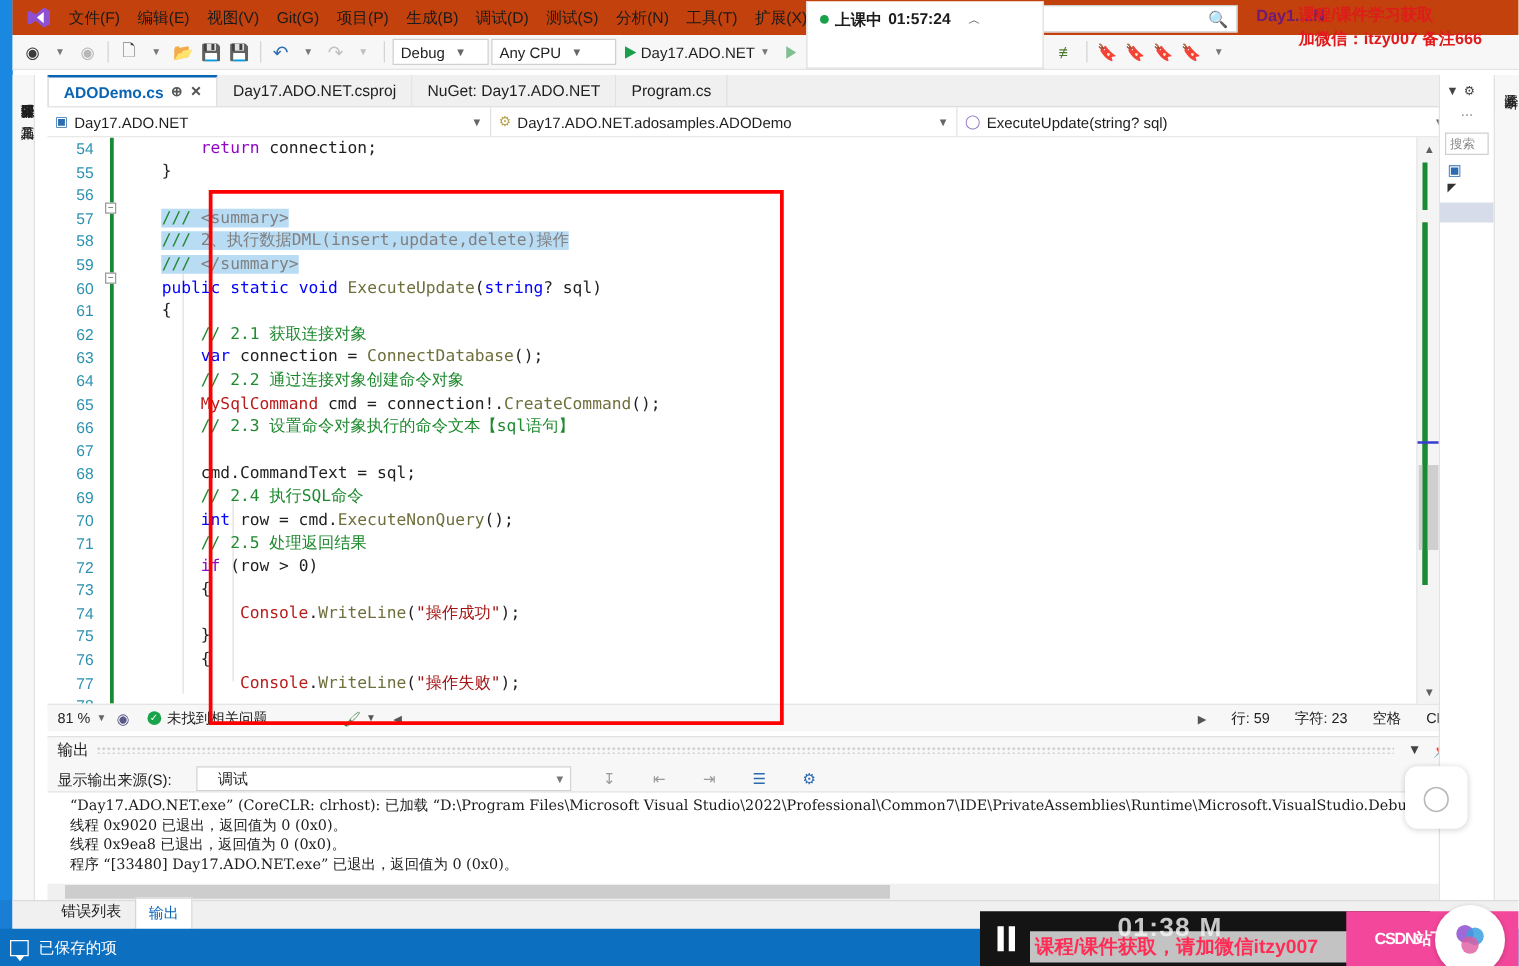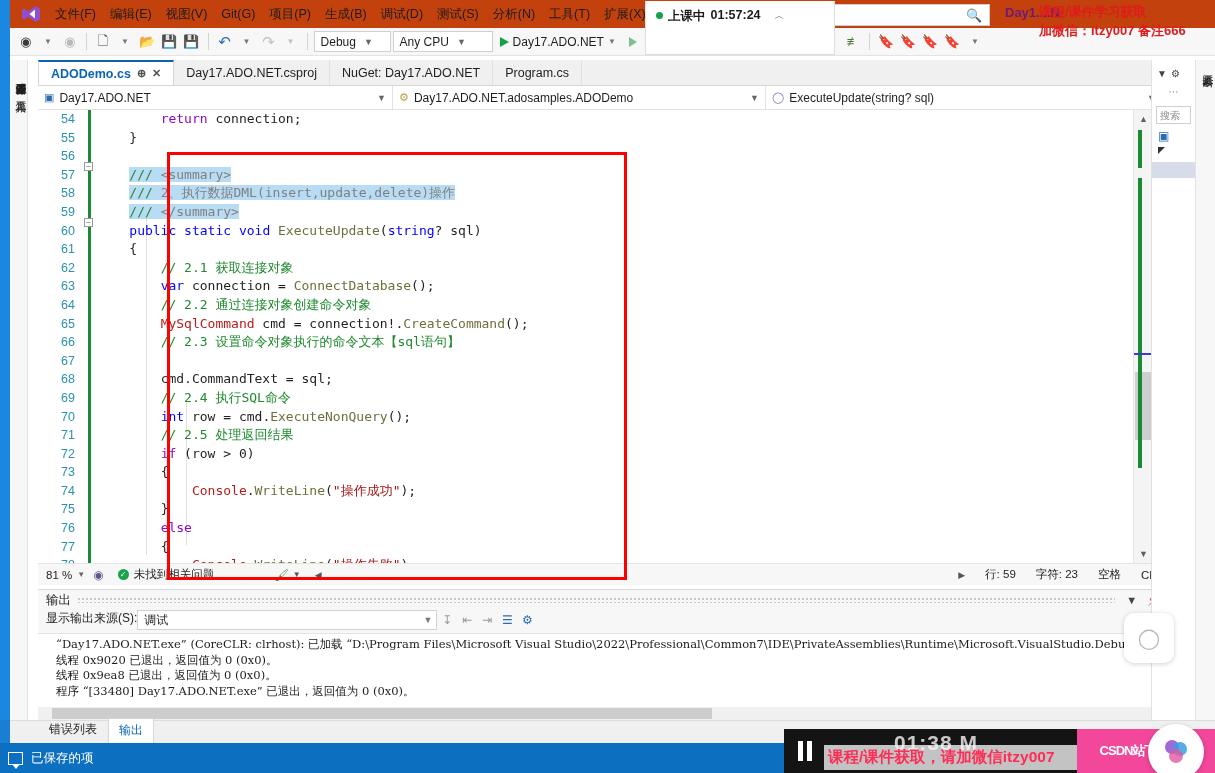--- a/index.html
+++ b/index.html
@@ -297,27 +297,27 @@
     font-size: 12.5px; color: #1e1e1e; padding-left: 8px;
     background: #f7f7f7;
   }
   .gripdots {
     flex: 1; height: 6px; margin: 0 6px;
     background-image: radial-gradient(#c8c8c8 1px, transparent 1px);
     background-size: 4px 4px;
   }
   .outpane-title .wbtn { padding: 0 5px; color: #444; font-size: 11px; }
   .outbar {
-    height: 24px; display: flex; align-items: flex-start; gap: 0;
+    height: 24px; display: flex; align-items: flex-end; gap: 20px;
     padding-left: 8px; font-size: 12px; color: #1e1e1e;
     background: #f7f7f7; border-bottom: 1px solid #e4e4e4;
   }
   .outcombo {
     width: 300px; height: 20px; border: 1px solid #d2d2d2; background: #fff;
-    display: flex; align-items: center; padding: 0 4px 0 6px; font-size: 12px;
+    display: flex; align-items: center; padding: 0 4px 0 16px; font-size: 12px;
   }
   .outcombo .cd { margin-left: auto; color: #777; font-size: 9px; }
   .outbtn { width: 20px; height: 20px; display:flex; align-items:center; justify-content:center; color:#9a9a9a; font-size:12px; }
   .outbtn.on { color: #2b6cb0; }
   .outtext {
     position: absolute; left: 0; top: 44px; right: 0; bottom: 14px;
     padding: 3px 0 0 18px;
     font-family: "DejaVu Serif", serif;
     font-size: 11.5px; line-height: 15.5px;
     color: #1c1c1c; overflow: hidden; white-space: pre;
@@ -624,21 +624,20 @@
         <div class="coderow"><span>        </span><span><span class="c">// 2.3 设置命令对象执行的命令文本【sql语句】</span></span></div>
         <div class="coderow"><span></span><span></span></div>
         <div class="coderow"><span>        </span><span><span class="n">cmd.CommandText = sql;</span></span></div>
         <div class="coderow"><span>        </span><span><span class="c">// 2.4 执行SQL命令</span></span></div>
         <div class="coderow"><span>        </span><span><span class="k">int </span><span class="n">row = cmd.</span><span class="m">ExecuteNonQuery</span><span class="n">();</span></span></div>
         <div class="coderow"><span>        </span><span><span class="c">// 2.5 处理返回结果</span></span></div>
         <div class="coderow"><span>        </span><span><span class="kp">if </span><span class="n">(row &gt; </span><span class="n">0</span><span class="n">)</span></span></div>
         <div class="coderow"><span>        </span><span><span class="n">{</span></span></div>
         <div class="coderow"><span>            </span><span><span class="t">Console</span><span class="n">.</span><span class="m">WriteLine</span><span class="n">(</span><span class="s">"操作成功"</span><span class="n">);</span></span></div>
         <div class="coderow"><span>        </span><span><span class="n">}</span></span></div>
-        <div class="coderow"><span>        </span><span><span class="kp">else</span></span></div>
         <div class="coderow"><span>        </span><span><span class="n">{</span></span></div>
         <div class="coderow"><span>            </span><span><span class="t">Console</span><span class="n">.</span><span class="m">WriteLine</span><span class="n">(</span><span class="s">"操作失败"</span><span class="n">);</span></span></div>
       </div>
     <div class="collapse-gl" style="left:46px;top:52px">−</div>
     <div class="collapse-gl" style="left:46px;top:108px">−</div>
   </div>
 
   <div class="redbox"></div>
 
   <div class="ed-scroll">

